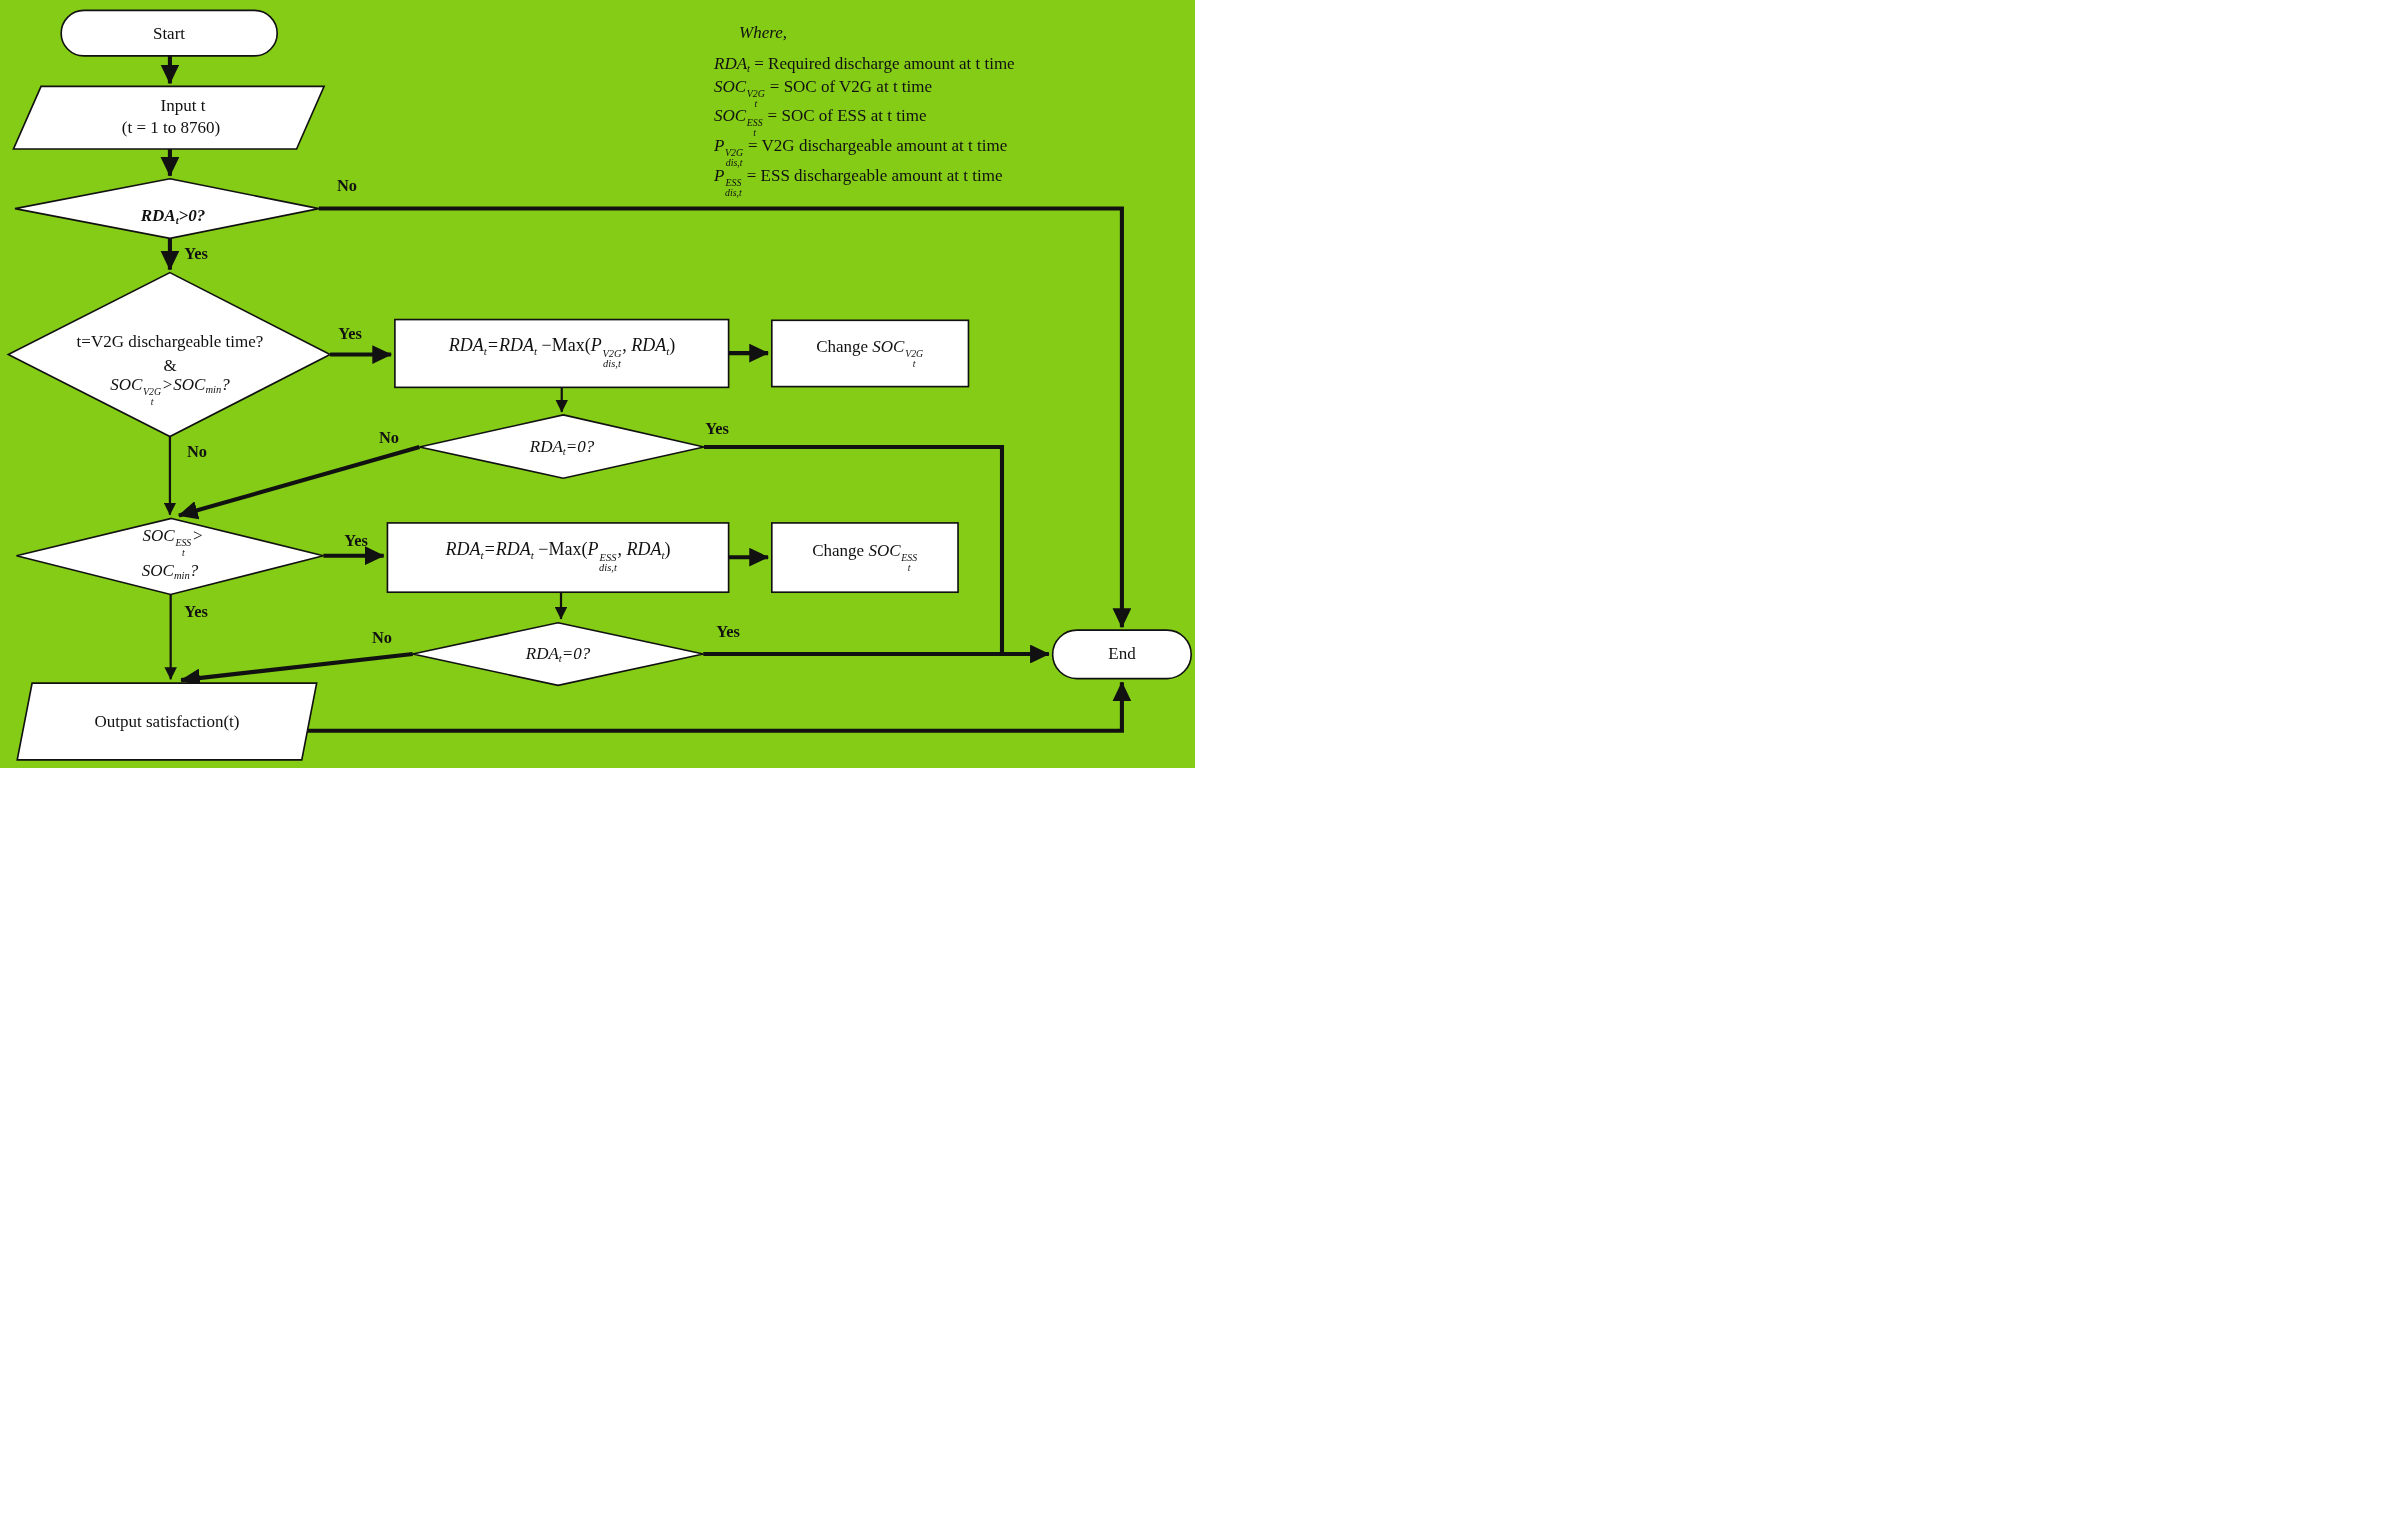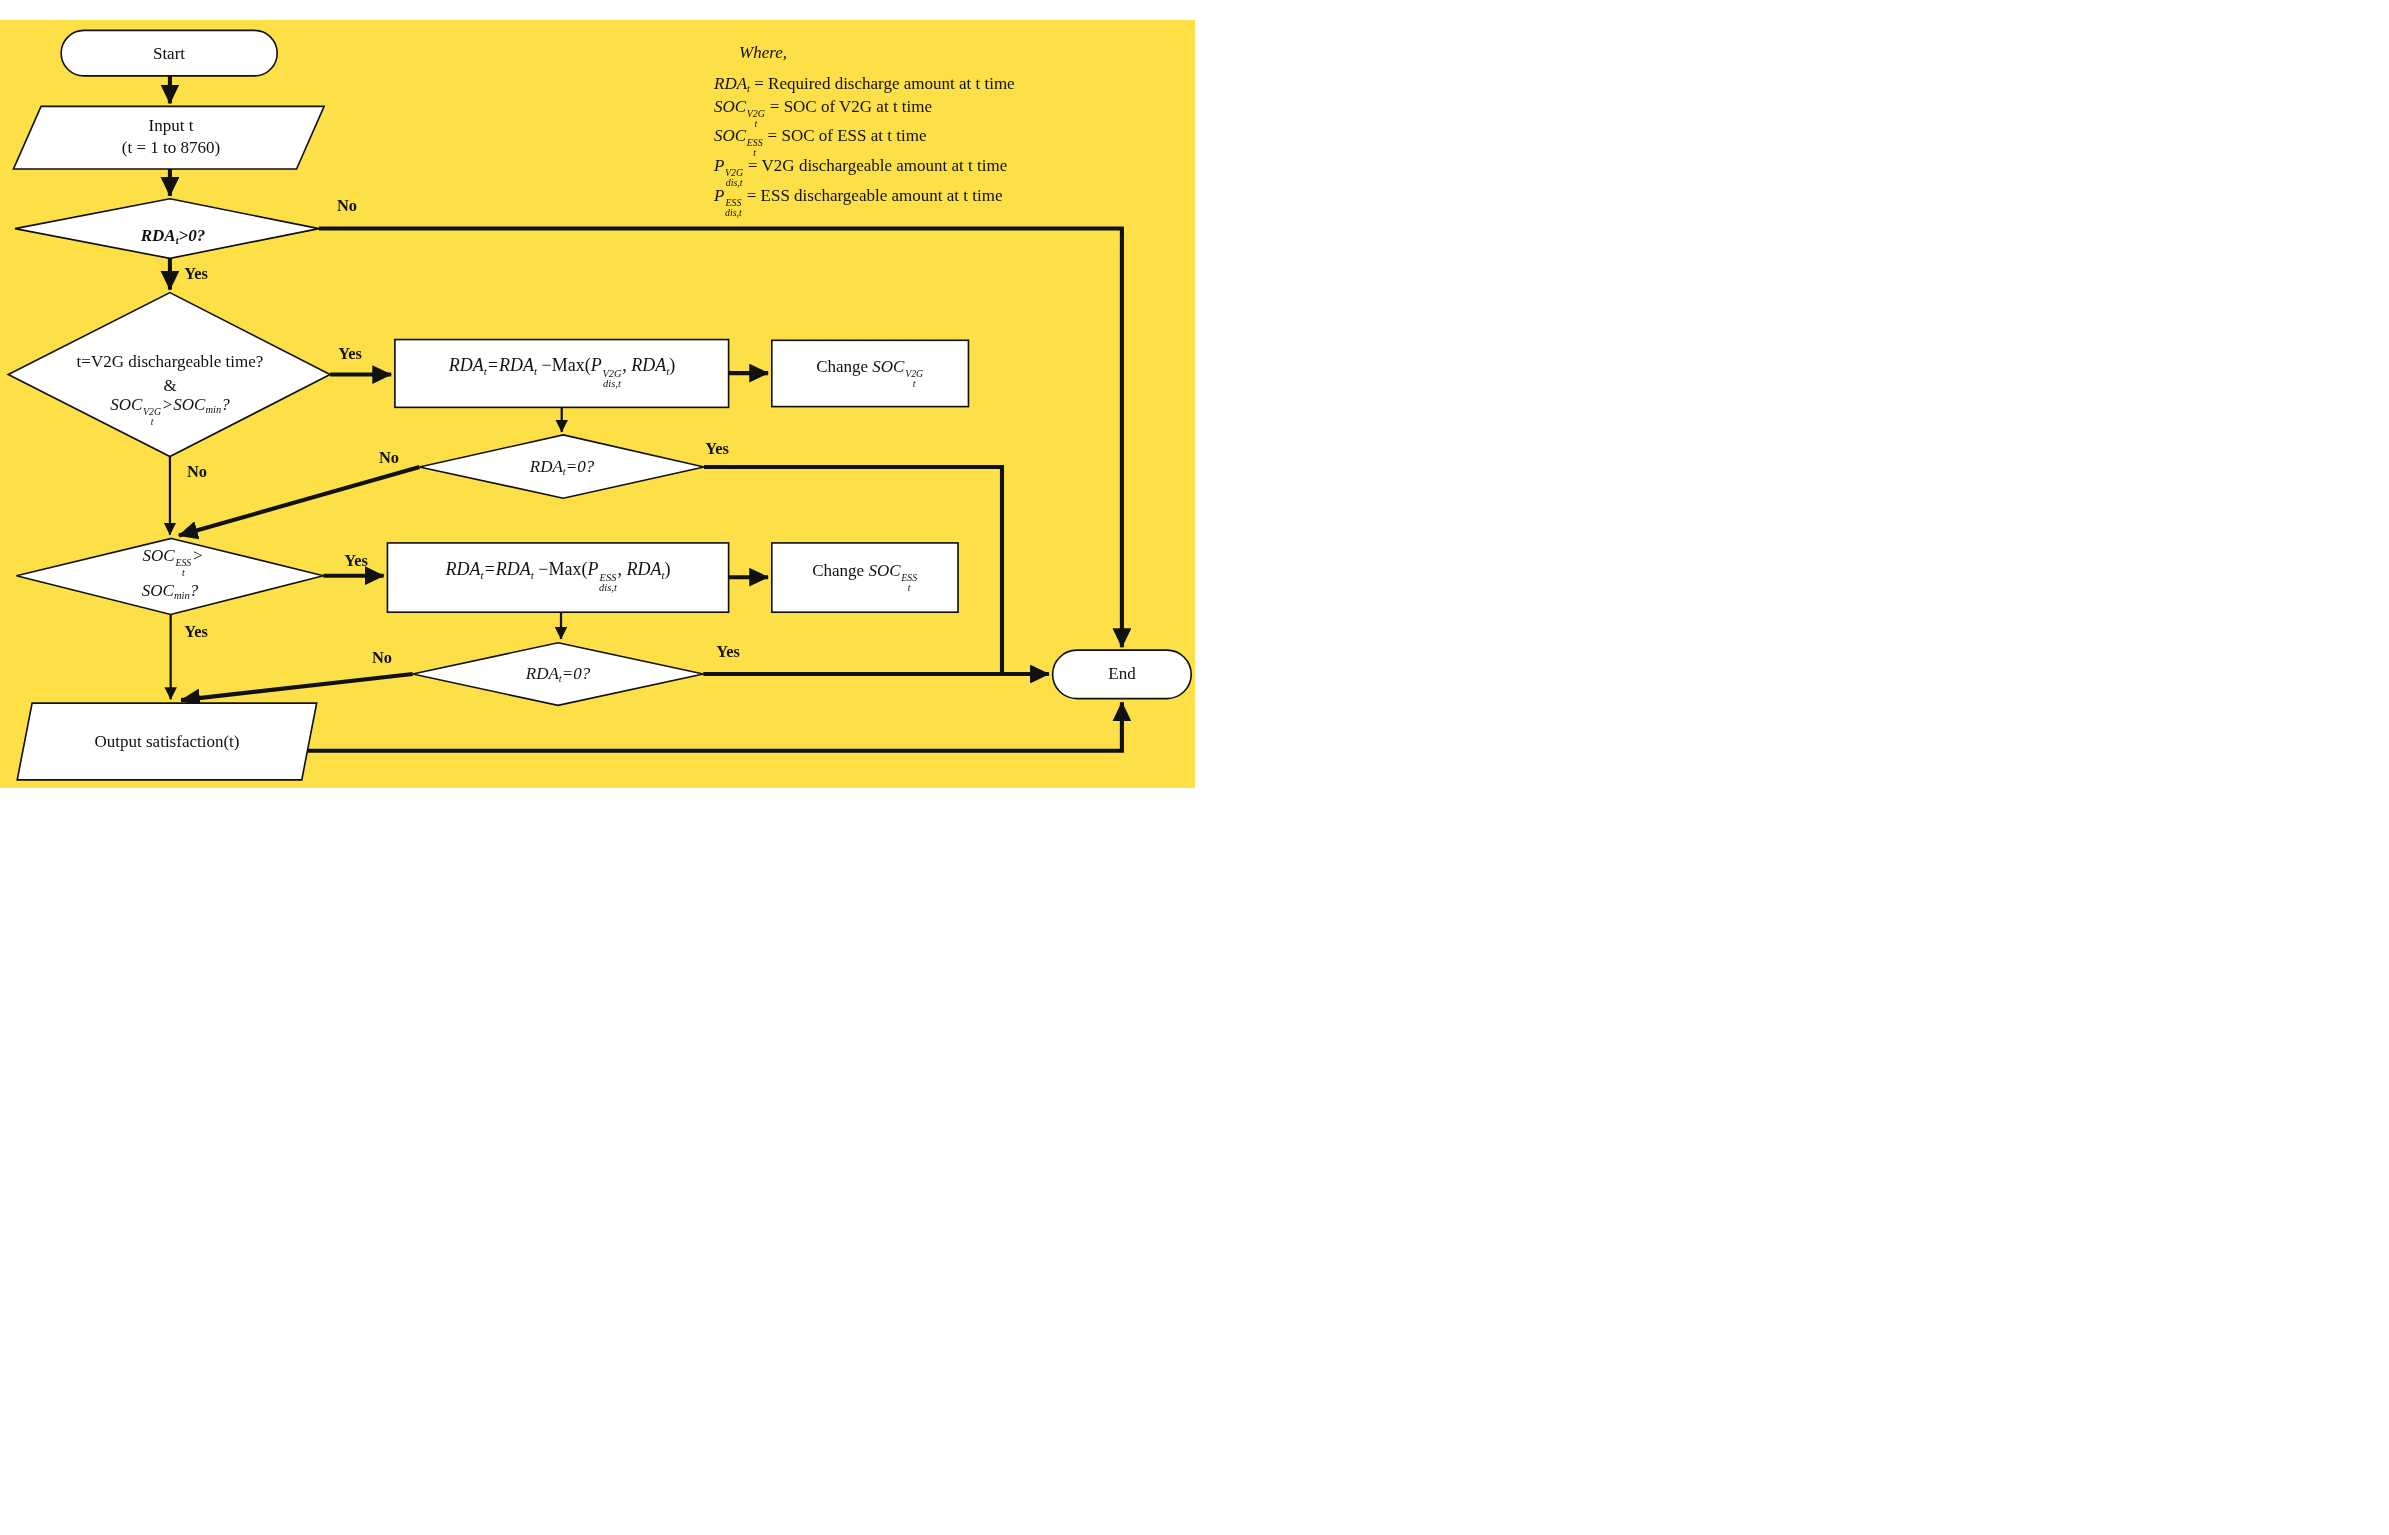--- a/index.html
+++ b/index.html
@@ -1,23 +1,22 @@
 <!DOCTYPE html>
 <html style="font-size:12px"><head>
 <meta charset="utf-8">
 <style>
   html,body{margin:0;padding:0;background:#ffffff;}
   #stage{
     position:relative;
     width:1195px;height:768px;
-    background:#fde047;
+    background:#84cc16;
     font-family:"Liberation Serif", serif;
     color:#111111;
     overflow:hidden;
-    margin-top:20px;
   }
   #links{position:absolute;left:0;top:0;}
   .lbl{
     position:absolute;
     white-space:nowrap;
     transform:translate(-50%,-50%);
     text-align:center;
     font-size:17px;
     font-style:italic;           
     line-height:1.12;
@@ -78,21 +77,21 @@
         <polygon points="230,696 434,746 229,798 22,746" fill="#ffffff" stroke="#111111" stroke-width="2.2"></polygon>
         <rect x="520" y="702" width="458" height="93" fill="#ffffff" stroke="#111111" stroke-width="2.2"></rect>
         <rect x="1036" y="702" width="250" height="93" fill="#ffffff" stroke="#111111" stroke-width="2.2"></rect>
         <polygon points="749,836 944,878 749,920 554,878" fill="#ffffff" stroke="#111111" stroke-width="2.2"></polygon>
         <polygon points="43,917 425,917 405,1020 23,1020" fill="#ffffff" stroke="#111111" stroke-width="2.2"></polygon>
         <rect x="1413" y="846" width="186" height="65" rx="32.5" ry="32.5" fill="#ffffff" stroke="#111111" stroke-width="2.2"></rect>
       </g>
   </svg>
   <div id="label-layer">
       <div class="lbl" style="left: 169px; top: 34px;"><span class="up">Start</span></div>
-      <div class="lbl" style="left: 171px; top: 106px;"><span class="up">Input t</span></div>
+      <div class="lbl" style="left: 183px; top: 106px;"><span class="up">Input t</span></div>
       <div class="lbl" style="left: 171px; top: 128px;"><span class="up">(t = 1 to 8760)</span></div>
       <div class="lbl" style="left: 173px; top: 216px; font-weight: bold;"><span>RDA</span><span class="sb">t</span><span>&gt;0?</span></div>
       <div class="lbl edge" style="left: 347px; top: 186px;"><span class="up">No</span></div>
       <div class="lbl edge" style="left: 196px; top: 254px;"><span class="up">Yes</span></div>
       <div class="lbl" style="left: 170px; top: 342px;"><span class="up">t=V2G dischargeable time?</span></div>
       <div class="lbl" style="left: 170px; top: 366px;"><span class="up">&amp;</span></div>
       <div class="lbl" style="left: 170px; top: 391px;"><span>SOC</span><span class="stk">
           <span>V2G</span>
           <span>t</span>
         </span><span>&gt;SOC</span><span class="sb">min</span><span>?</span></div>

